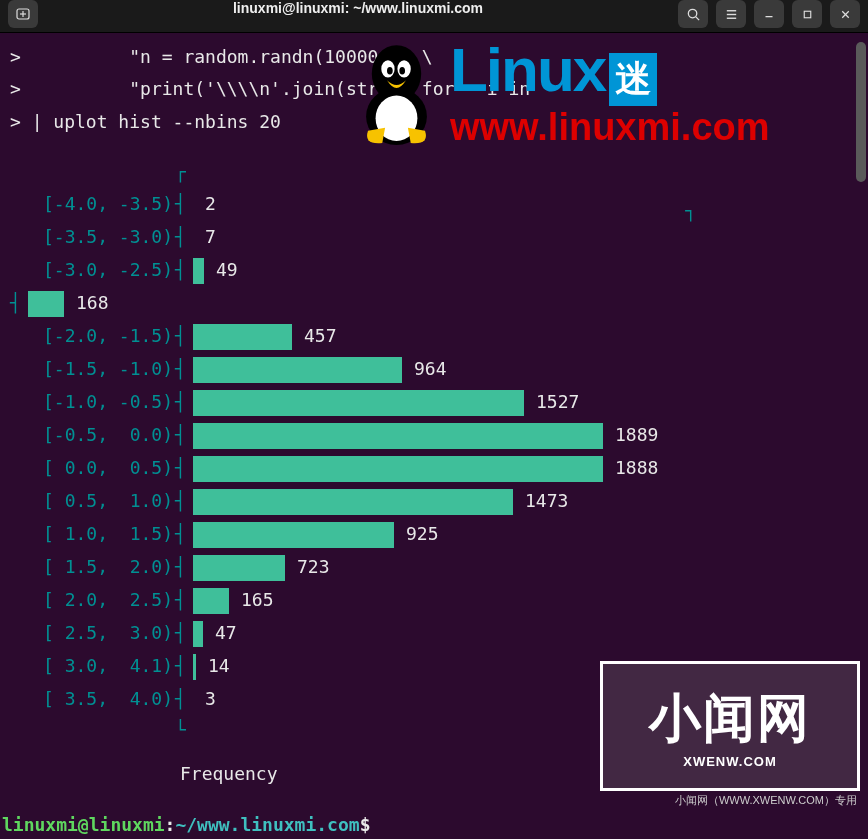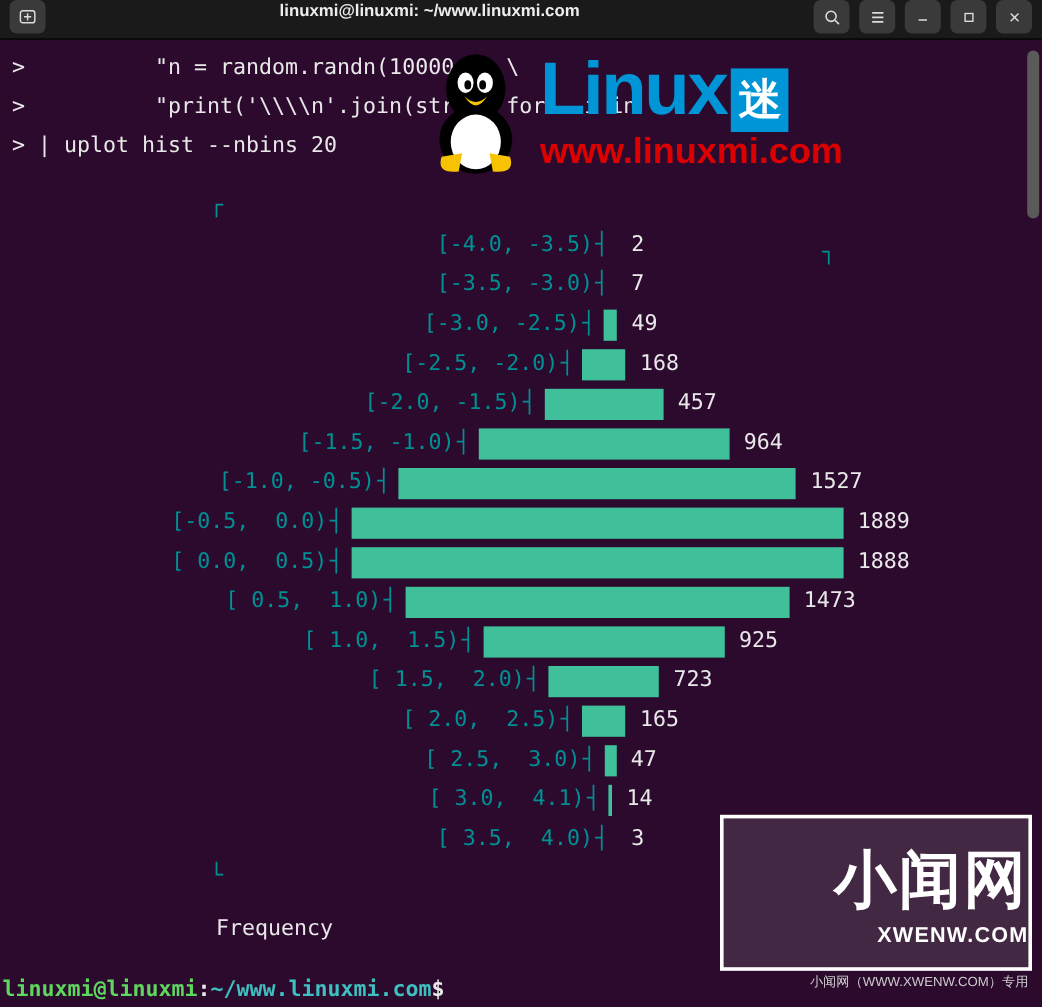--- a/index.html
+++ b/index.html
@@ -46,21 +46,20 @@
     padding: 8px 10px 0 10px;
     line-height: 1.8;
     position: relative;
   }
   .code-line { white-space: pre; color: #e8e8e8; }
   .hist-area { margin-top: 20px; }
   .hist-row {
     display: flex;
     align-items: center;
     height: 33px;
-    justify-content: center;
   }
   .hist-label {
     width: 165px;
     text-align: right;
     color: #009093;
     white-space: pre;
     padding-right: 2px;
   }
   .hist-axis {
     width: 18px;
@@ -103,38 +102,38 @@
     display: flex;
     align-items: center;
     gap: 6px;
   }
   .tux {
     width: 95px; height: 110px; position: relative;
   }
   .linux-text { display: flex; flex-direction: column; }
   .linux-word { color:#0095d6; font-family: Arial, sans-serif; font-weight: 900; font-size: 62px; line-height:0.9; letter-spacing:-2px; }
   .linux-mi { background:#0095d6; color:#fff; font-family: sans-serif; font-weight:700; font-size:36px; padding:2px 6px; margin-left:4px; }
-  .linux-url { color:#d00; font-family: Arial, sans-serif; font-weight:700; font-size:30px; letter-spacing:0px; }
+  .linux-url { color:#d00; font-family: Arial, sans-serif; font-weight:700; font-size:38px; letter-spacing:0px; }
   .xwenw-box {
     position: absolute;
-    bottom: 30px;
+    bottom: 48px;
     right: 8px;
     width: 260px;
     height: 130px;
     border: 3px solid #fff;
     background: rgba(130,130,130,0.25);
     display:flex;
     flex-direction:column;
-    align-items:flex-end;
+    align-items:center;
     justify-content:center;
     color:#fff;
     font-family: sans-serif;
   }
   .xwenw-cn { font-size: 52px; font-weight: 700; letter-spacing: 2px; }
-  .xwenw-en { font-size: 18px; font-weight: 600; letter-spacing: 1px; }
+  .xwenw-en { font-size: 13px; font-weight: 600; letter-spacing: 1px; }
   .xwenw-sub {
     position:absolute; bottom:-20px; right:0;
     font-size:11px; color:#ccc;
   }
   .scrollbar {
     position: absolute;
     right: 2px;
     top: 42px;
     width: 10px;
     height: 140px;
@@ -218,21 +217,20 @@
           <div class="hist-bar" style="width: 0px;"></div>
           <div class="hist-val">7</div>
         </div>
         <div class="hist-row">
           <div class="hist-label">[-3.0, -2.5)</div>
           <div class="hist-axis">┤</div>
           <div class="hist-bar" style="width: 11px;"></div>
           <div class="hist-val">49</div>
         </div>
         <div class="hist-row">
-          <div class="hist-label">[-2.5, -2.0)</div>
           <div class="hist-axis">┤</div>
           <div class="hist-bar" style="width: 36px;"></div>
           <div class="hist-val">168</div>
         </div>
         <div class="hist-row">
           <div class="hist-label">[-2.0, -1.5)</div>
           <div class="hist-axis">┤</div>
           <div class="hist-bar" style="width: 99px;"></div>
           <div class="hist-val">457</div>
         </div>

